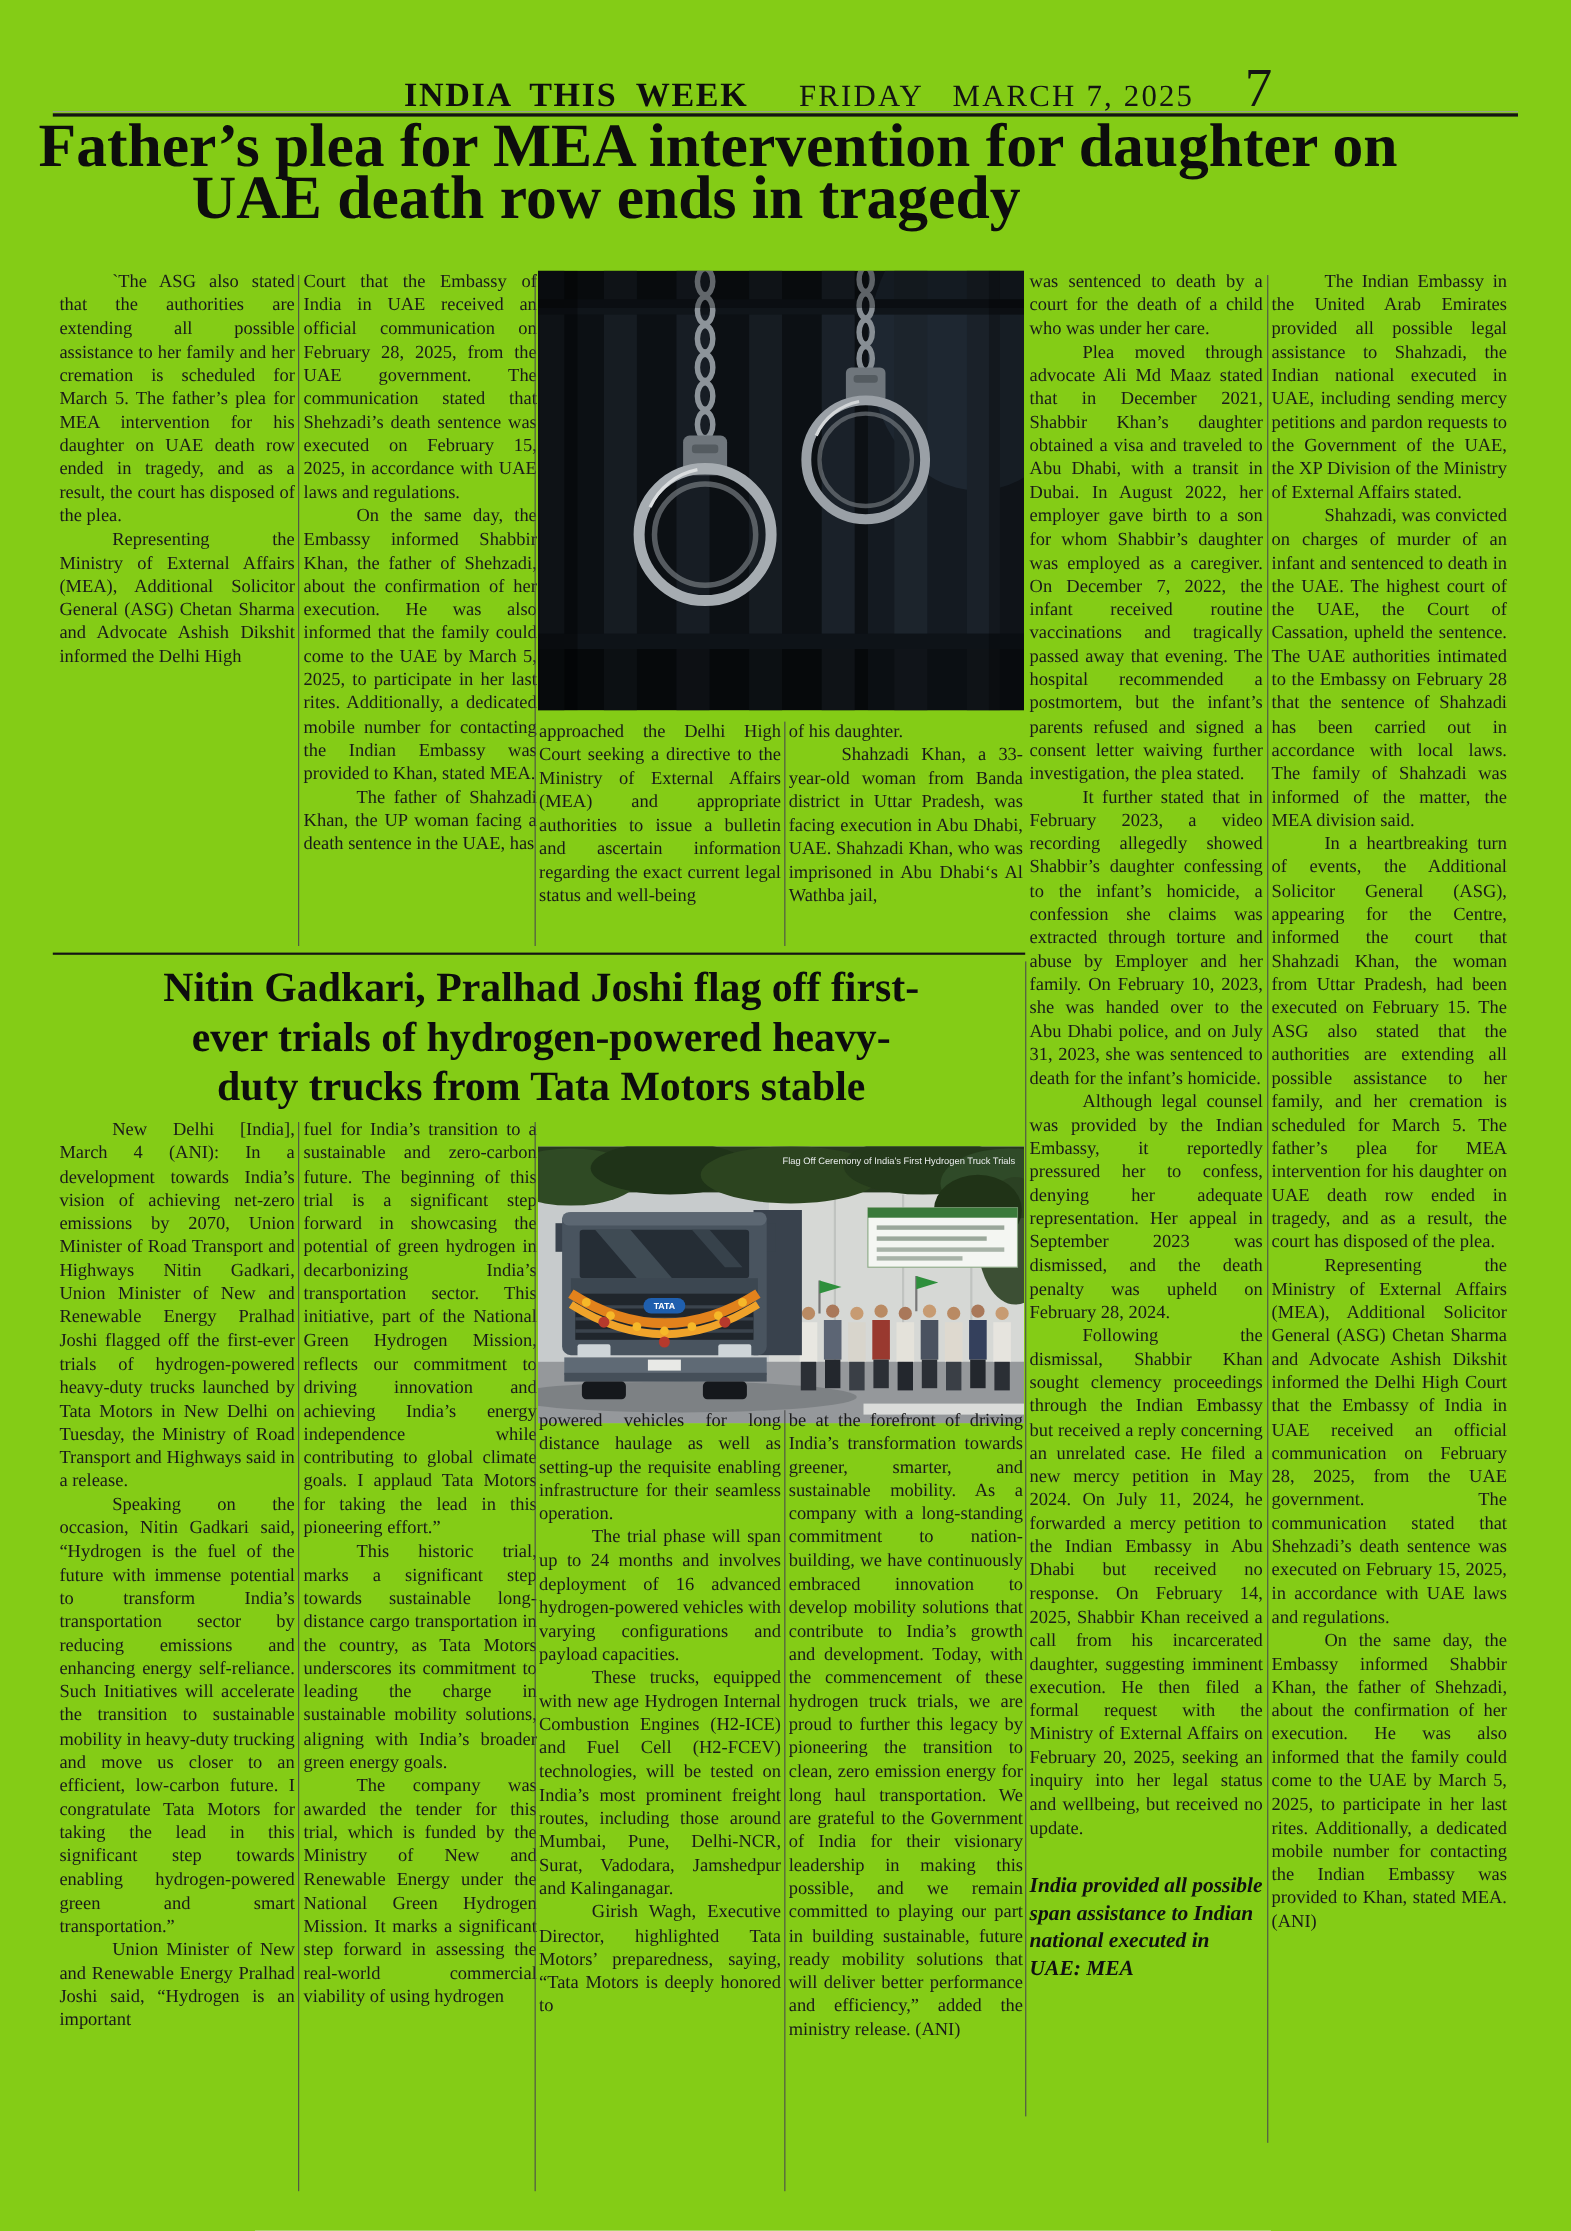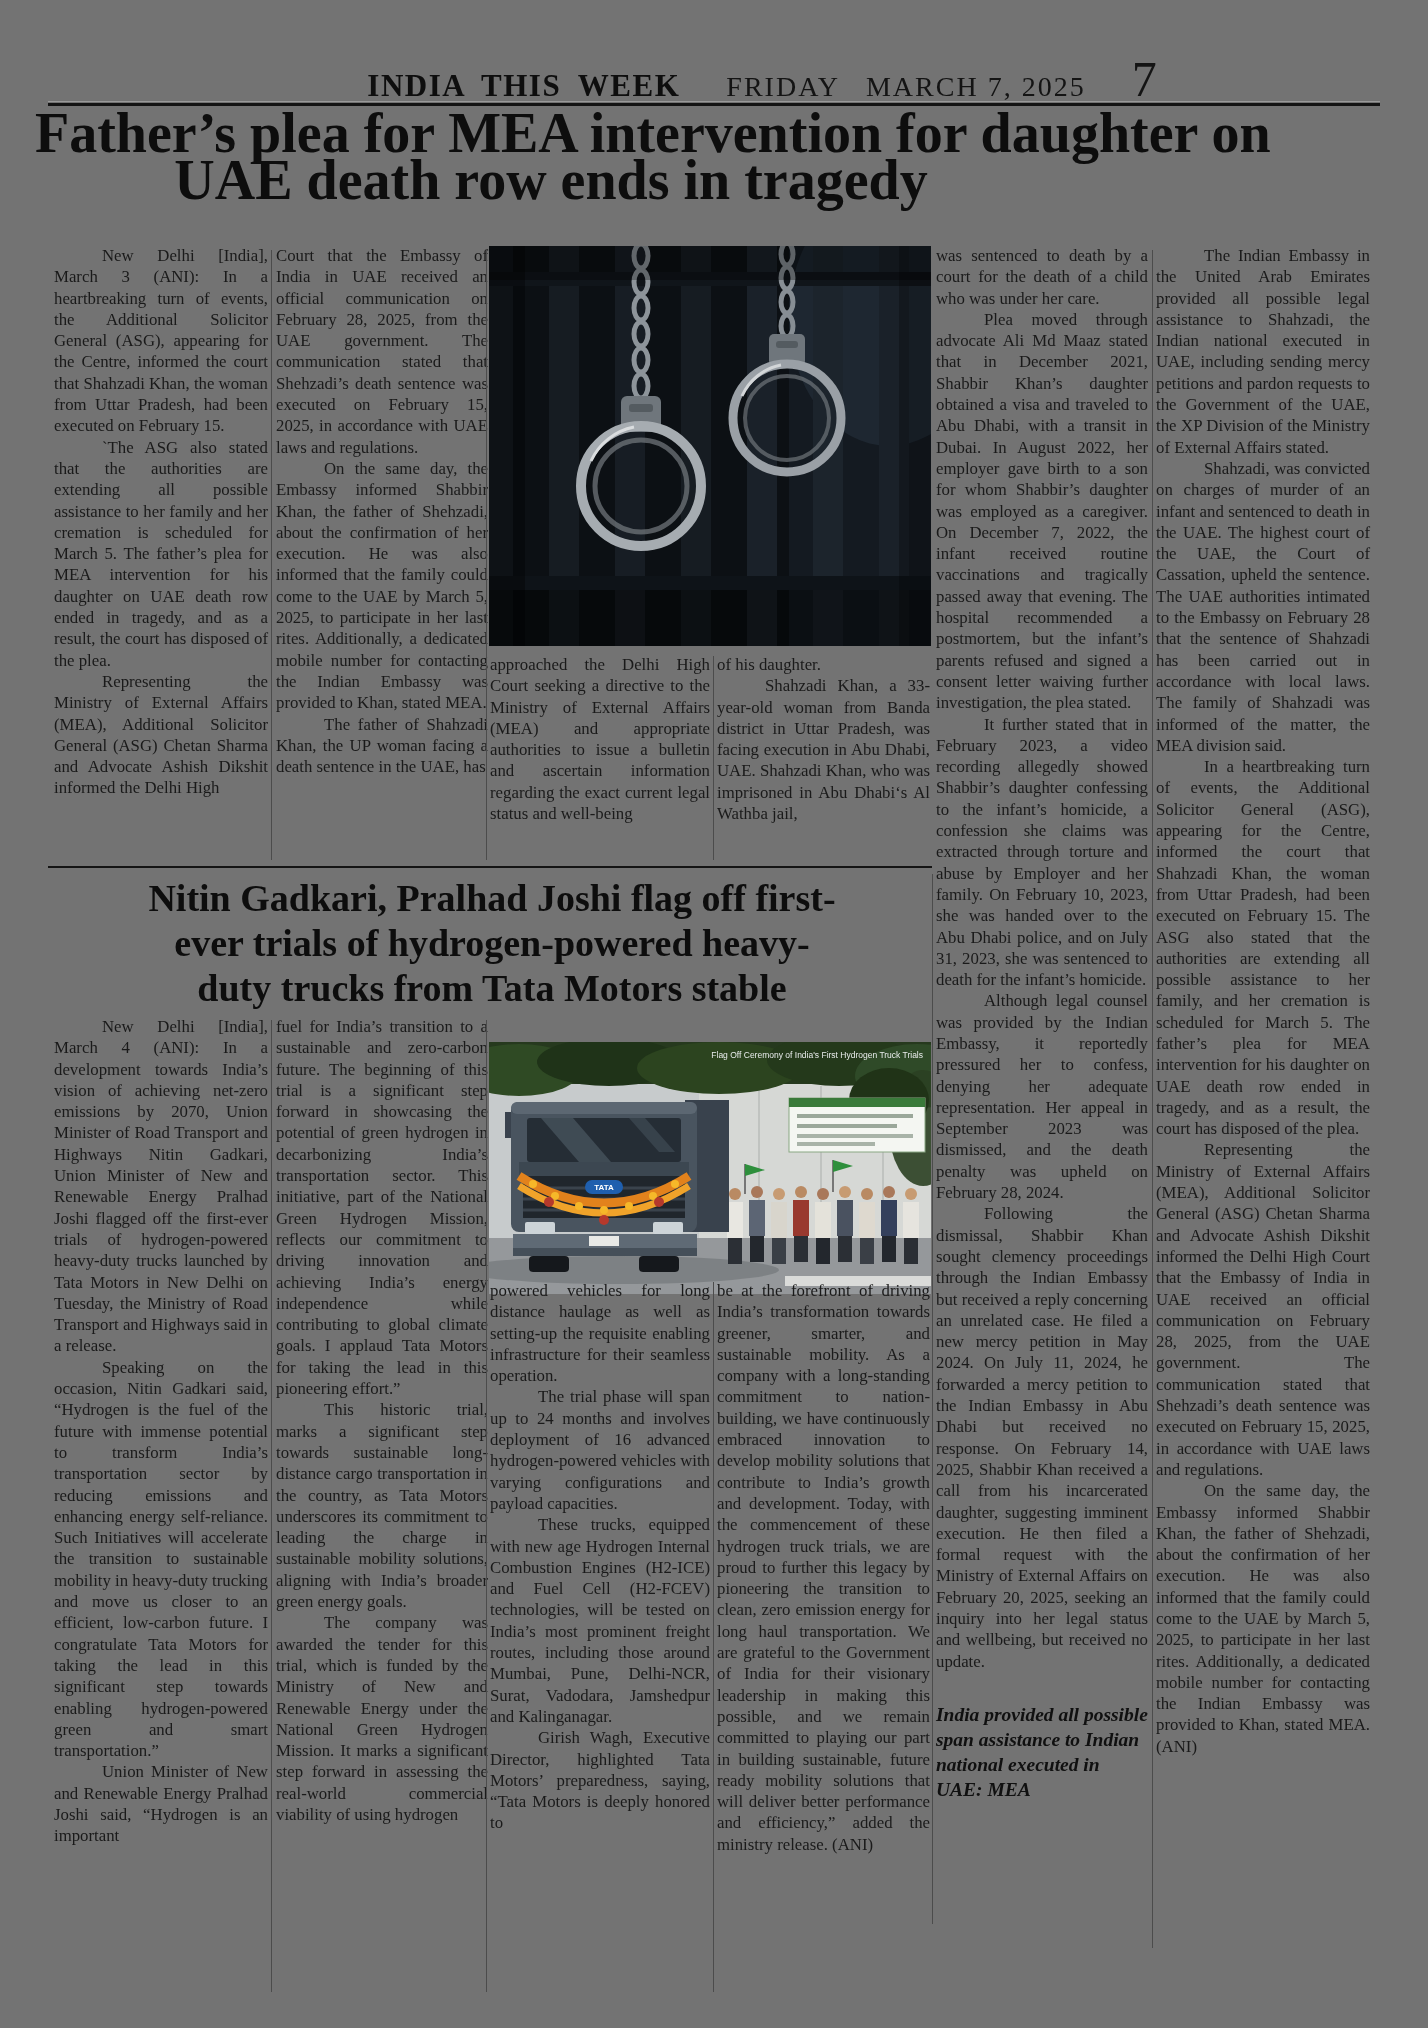--- a/index.html
+++ b/index.html
@@ -1,18 +1,18 @@
 <!DOCTYPE html>
 <html><head>
 <meta charset="utf-8">
 <style>
   html,body { margin:0; padding:0; background:#e9e9e9; }
   .page {
     position:relative; width:1428px; height:2028px; margin:0 auto;
-    background:#737373; overflow:hidden;
+    background:#84cc16; overflow:hidden;
     font-family:"Liberation Serif", serif; color:#161616;
   }
   
   .header-row {
     position:absolute; left:48px; top:54px; width:1332px;
     display:flex; justify-content:center; align-items:baseline;
     gap:46px; padding-left:96px; box-sizing:border-box;
   }
   .masthead { font-size:31px; font-weight:bold; letter-spacing:1.5px; word-spacing:8px; color:#0e0e0e; }
   .dateline { font-size:28px; letter-spacing:2px; white-space:pre; color:#141414; }
@@ -51,21 +51,20 @@
   <div class="hrule-gray"></div>
   <div class="hrule-black"></div>
 
   <div class="headline" id="hl1">
       <div>Father’s plea for MEA intervention for daughter on</div>
       <div>UAE death row ends in tragedy</div>
     </div>
 
   <div class="col" style="left:54px; top:245px; width:214px;">
     <div class="plist">
-        <p>New Delhi [India], March 3 (ANI): In a heartbreaking turn of events, the Additional Solicitor General (ASG), appearing for the Centre, informed the court that Shahzadi Khan, the woman from Uttar Pradesh, had been executed on February 15.</p>
         <p>`The ASG also stated that the authorities are extending all possible assistance to her family and her cremation is scheduled for March 5. The father’s plea for MEA intervention for his daughter on UAE death row ended in tragedy, and as a result, the court has disposed of the plea.</p>
         <p>Representing the Ministry of External Affairs (MEA), Additional Solicitor General (ASG) Chetan Sharma and Advocate Ashish Dikshit informed the Delhi High</p>
       </div>
   </div>
   <div class="col cont" style="left:276px; top:245px; width:212px;">
     <div class="plist">
         <p>Court that the Embassy of India in UAE received an official communication on February 28, 2025, from the UAE government. The communication stated that Shehzadi’s death sentence was executed on February 15, 2025, in accordance with UAE laws and regulations.</p>
         <p>On the same day, the Embassy informed Shabbir Khan, the father of Shehzadi, about the confirmation of her execution. He was also informed that the family could come to the UAE by March 5, 2025, to participate in her last rites. Additionally, a dedicated mobile number for contacting the Indian Embassy was provided to Khan, stated MEA.</p>
         <p>The father of Shahzadi Khan, the UP woman facing a death sentence in the UAE, has</p>
       </div>

